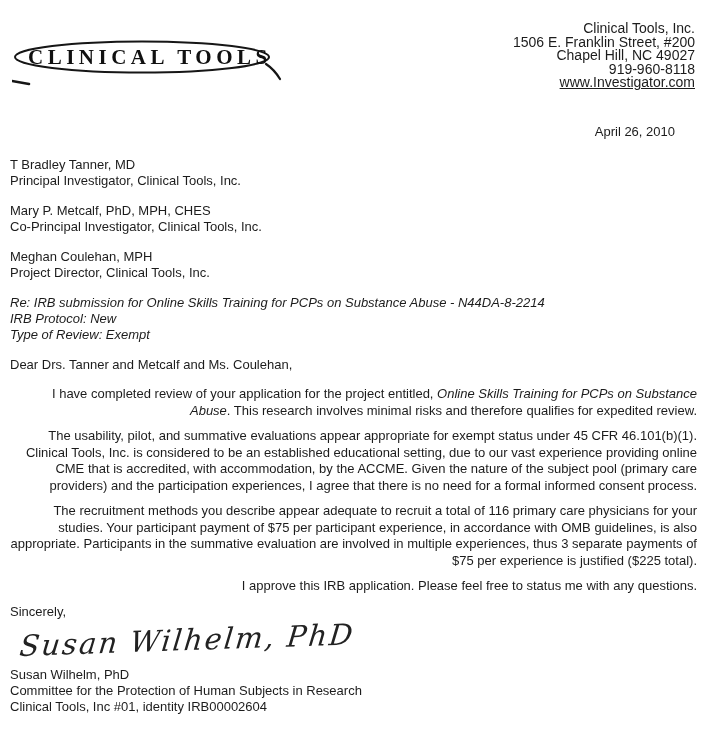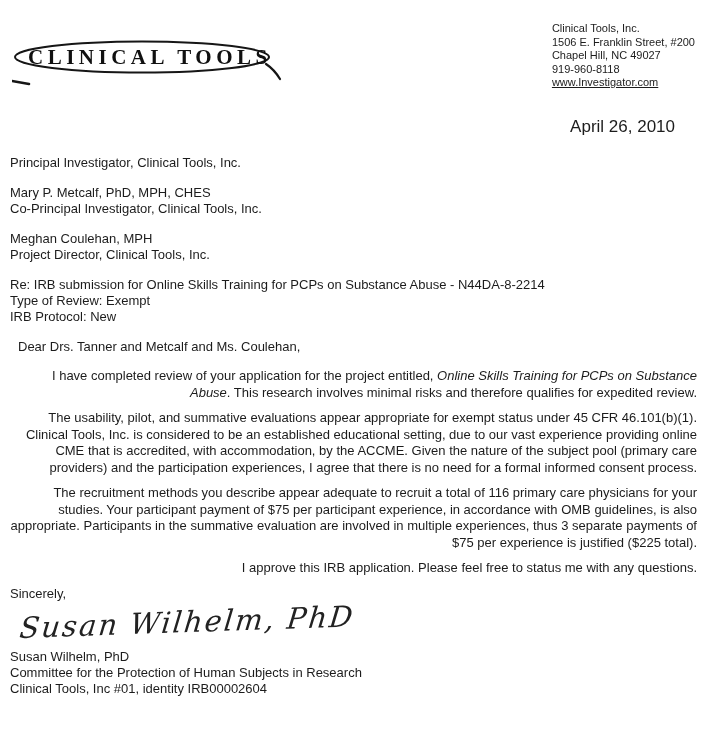--- a/index.html
+++ b/index.html
@@ -6,29 +6,29 @@
   body{background:#e9e9e9;}
   .page{
     width:715px;height:752px;margin:0 auto;background:#fff;
     font-family:"Liberation Sans", sans-serif;color:#1c1c1c;
     position:relative;overflow:hidden;padding:14px 14px 0 10px;
     box-sizing:border-box;font-size:13px;
   }
   .letterhead{display:flex;justify-content:space-between;align-items:flex-start;}
   .logo-wrap{margin-top:14px;margin-left:2px;}
   .addr{
-    font-size:11px;line-height:13.5px;
+    text-align:right;font-size:14px;line-height:13.5px;
     padding-top:8px;padding-right:6px;
   }
   .addr .website{text-decoration:underline;cursor:pointer;}
-  .date-line{text-align:right;margin-top:24px;padding-right:26px;font-size:17px;}
+  .date-line{text-align:right;margin-top:31px;padding-right:26px;font-size:13px;}
   .content{margin-top:18px;padding-right:4px;}
   .recipient{margin-bottom:14px;line-height:16px;}
-  .subject{line-height:16px;margin-bottom:14px;}
-  .salutation{margin-bottom:14px;margin-left:8px;}
+  .subject{font-style:italic;line-height:16px;margin-bottom:14px;}
+  .salutation{margin-bottom:14px;}
   .para{margin:0 0 9px 0;line-height:16.5px;text-align:right;}
   .para i{font-style:italic;}
   .closing{margin-top:0;}
   .signature{
     font-family:"DejaVu Serif", serif;font-style:italic;
     font-size:29px;letter-spacing:2px;color:#222;
     transform:rotate(-2deg) skewX(-8deg);transform-origin:left bottom;
     margin:10px 0 4px 8px;white-space:nowrap;
   }
   .signer{line-height:16px;}
@@ -57,37 +57,38 @@
       <div class="website">www.Investigator.com</div>
     </div>
 
   </div>
 
   <div class="date-line">April 26, 2010</div>
 
   <div class="content">
 
     <div class="recipient">
+      <div>T Bradley Tanner, MD</div>
       <div>Principal Investigator, Clinical Tools, Inc.</div>
     </div>
 
     <div class="recipient">
       <div>Mary P. Metcalf, PhD, MPH, CHES</div>
       <div>Co-Principal Investigator, Clinical Tools, Inc.</div>
     </div>
 
     <div class="recipient">
       <div>Meghan Coulehan, MPH</div>
       <div>Project Director, Clinical Tools, Inc.</div>
     </div>
 
     <div class="subject">
       <div>Re: IRB submission for Online Skills Training for PCPs on Substance Abuse - N44DA-8-2214</div>
+      <div>IRB Protocol: New</div>
       <div>Type of Review: Exempt</div>
-      <div>IRB Protocol: New</div>
     </div>
 
     <div class="salutation">Dear Drs. Tanner and Metcalf and Ms. Coulehan,</div>
 
     <p class="para"><span>I have completed review of your application for the project entitled, </span><i>Online Skills Training for PCPs on Substance Abuse</i><span>. This research involves minimal risks and therefore qualifies for expedited review.</span></p>
 
     <p class="para">The usability, pilot, and summative evaluations appear appropriate for exempt status under 45 CFR 46.101(b)(1). Clinical Tools, Inc. is considered to be an established educational setting, due to our vast experience providing online CME that is accredited, with accommodation, by the ACCME. Given the nature of the subject pool (primary care providers) and the participation experiences, I agree that there is no need for a formal informed consent process.</p>
 
     <p class="para">The recruitment methods you describe appear adequate to recruit a total of 116 primary care physicians for your studies. Your participant payment of $75 per participant experience, in accordance with OMB guidelines, is also appropriate. Participants in the summative evaluation are involved in multiple experiences, thus 3 separate payments of $75 per experience is justified ($225 total).</p>
 

